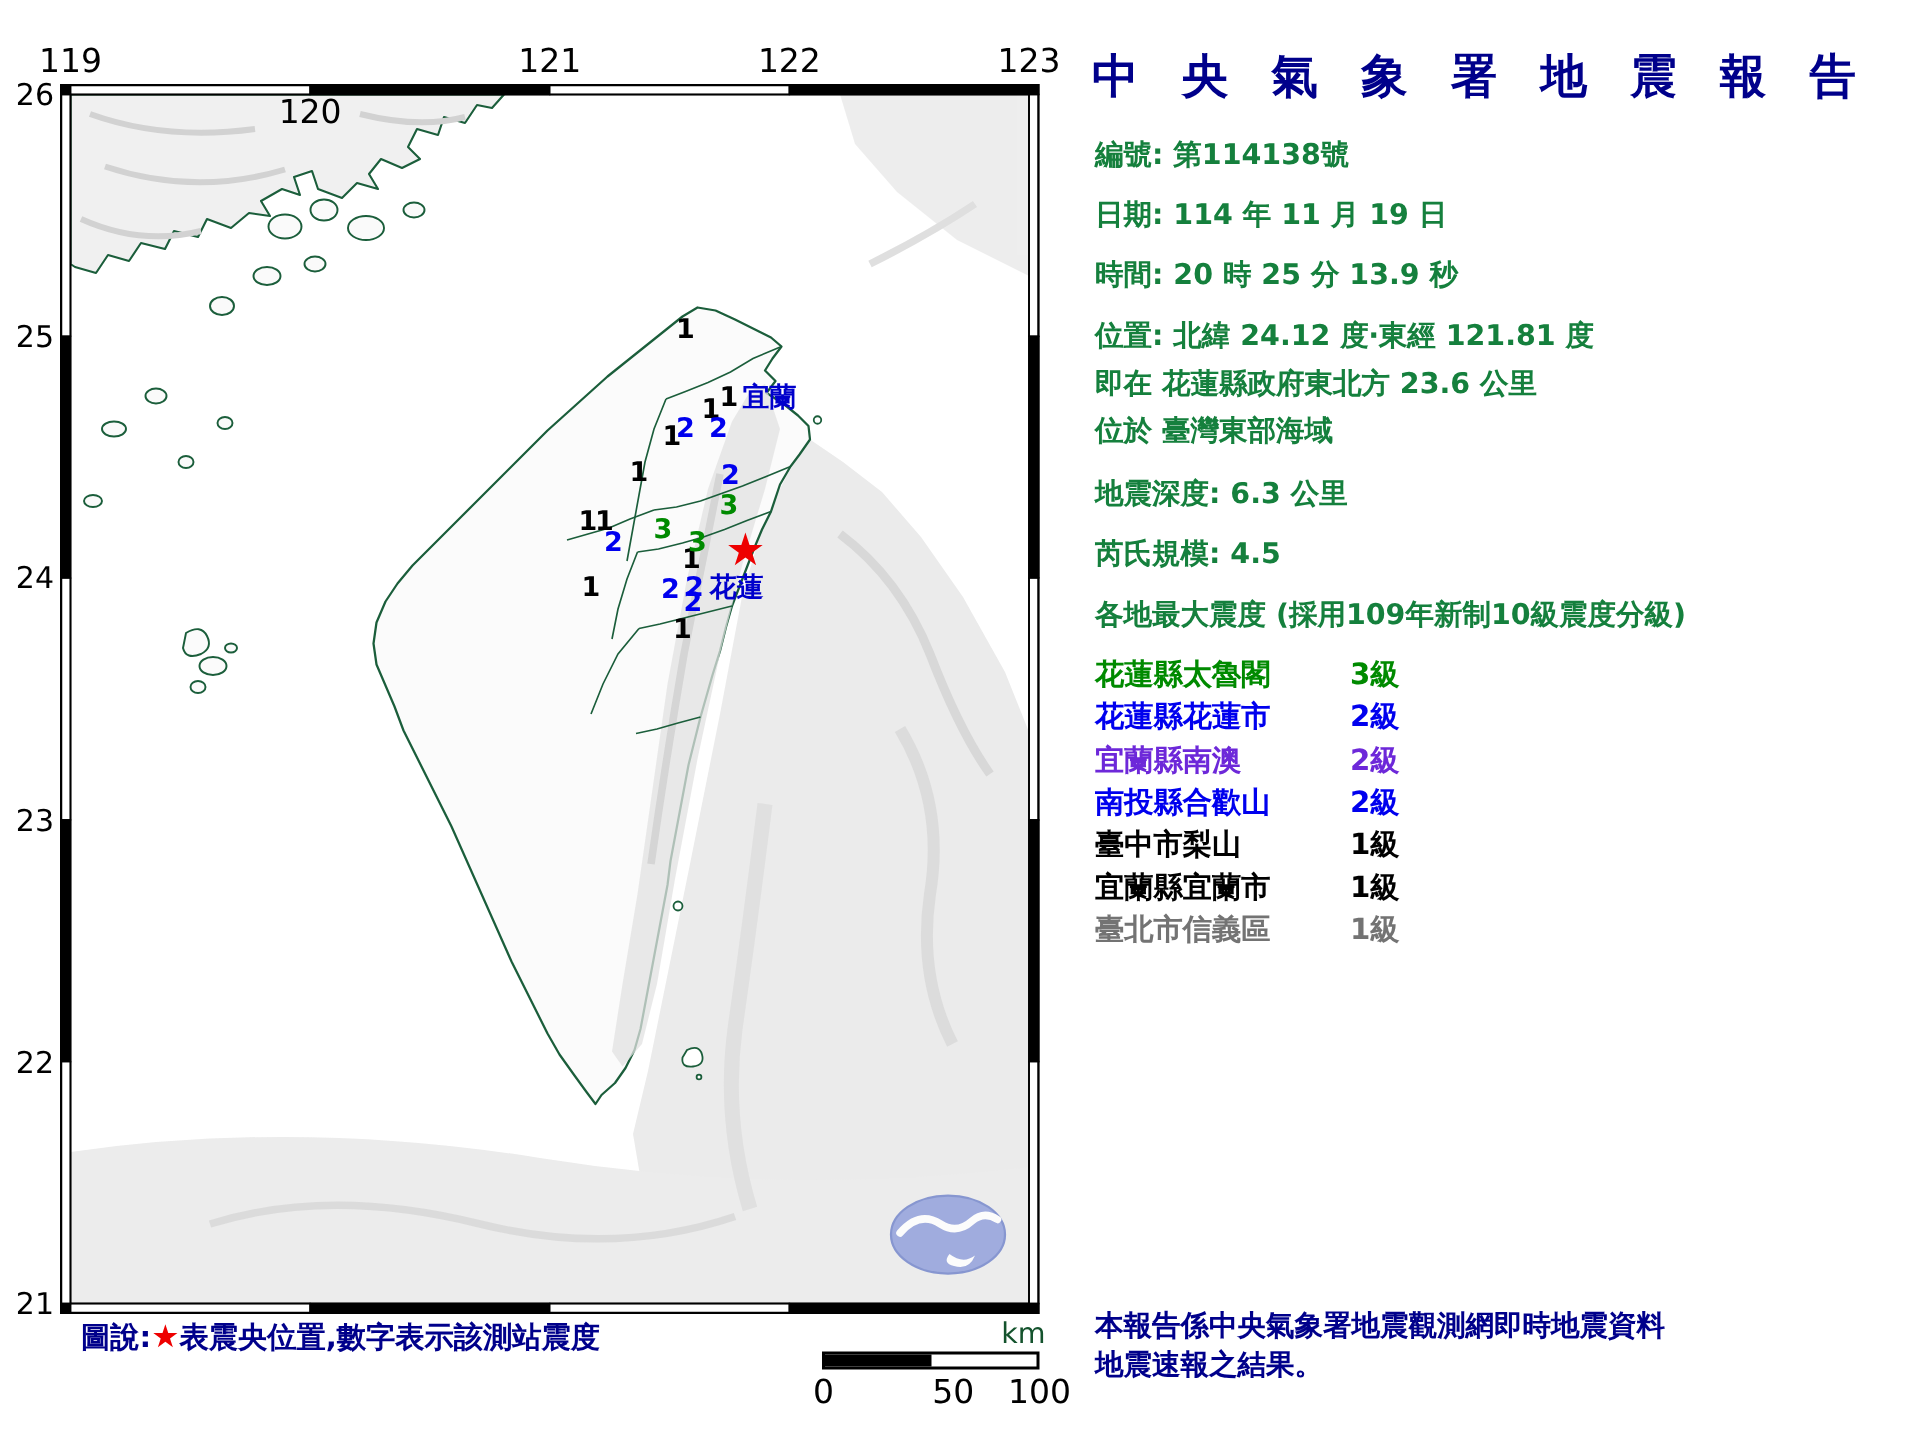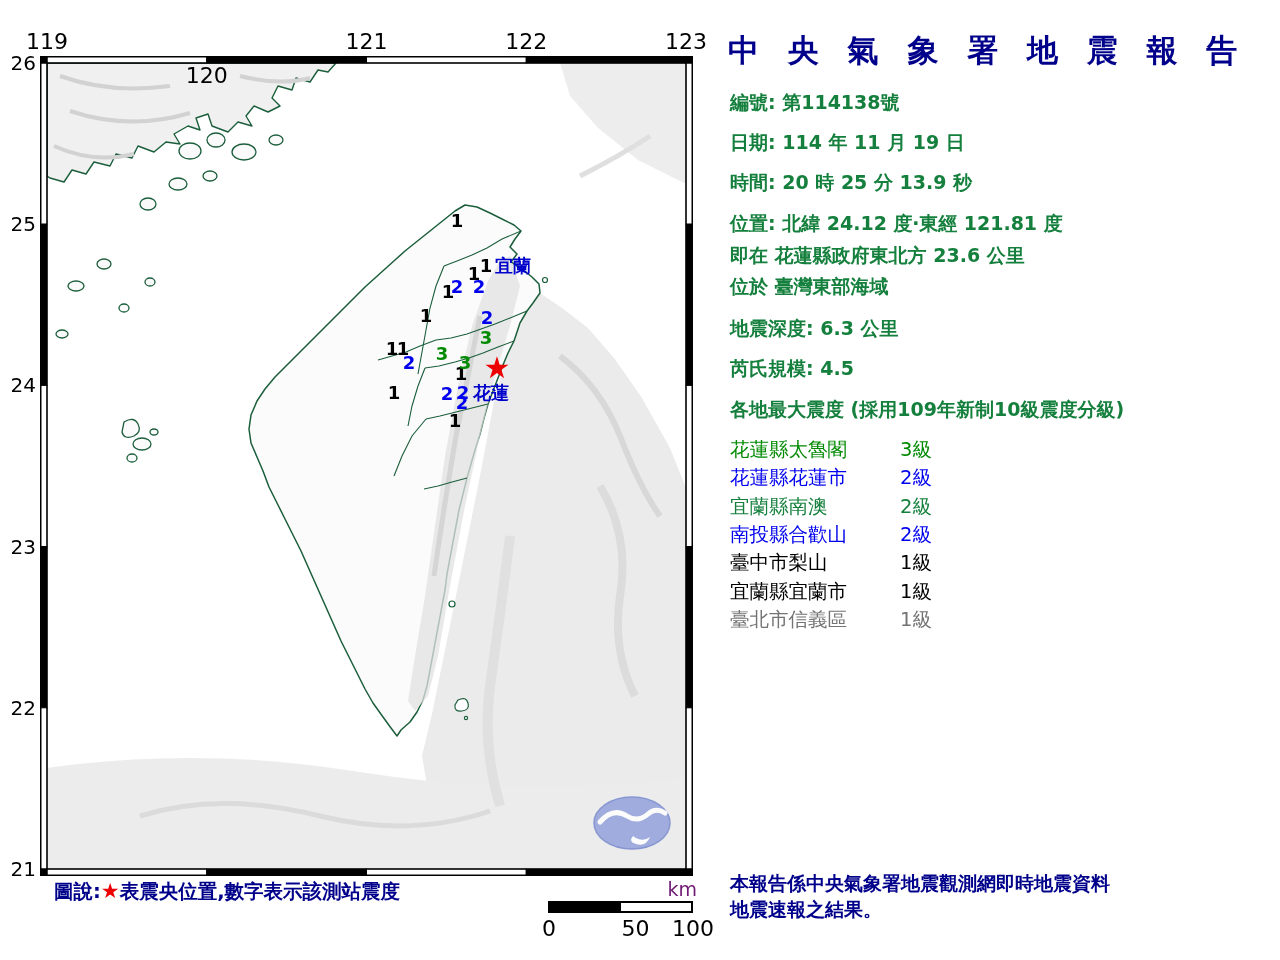--- a/index.html
+++ b/index.html
@@ -7,27 +7,27 @@
        font-family:"DejaVu Sans","Liberation Sans",sans-serif;}
   
   #map-wrap{position:absolute;left:40px;top:56px;width:653px;height:820px;}
   .xtick{position:absolute;top:-27px;transform:translateX(-50%);font-size:22px;color:#000;}
   .ytick{position:absolute;left:-36px;width:32px;text-align:right;transform:translateY(-50%);font-size:20px;color:#000;}
   
   #report{position:absolute;left:0;top:0;width:1280px;height:952px;pointer-events:none;}
   #report-title{position:absolute;left:728px;top:30px;font-size:31px;font-weight:700;
                 letter-spacing:9px;color:#00008B;white-space:nowrap;}
   .rline{position:absolute;left:730px;font-size:19px;font-weight:600;color:#15803d;white-space:nowrap;}
-  .station-row{position:absolute;left:730px;width:260px;font-size:19.5px;font-weight:400;white-space:nowrap;}
+  .station-row{position:absolute;left:730px;width:260px;font-size:19.5px;font-weight:700;white-space:nowrap;}
   .station-row .lv{position:absolute;left:170px;}
   .footer-line{position:absolute;left:730px;font-size:19px;font-weight:600;color:#00008B;white-space:nowrap;}
   
   #legend{position:absolute;left:54px;top:878px;font-size:19.5px;font-weight:600;color:#00008B;white-space:nowrap;}
   #legend .star{color:#EE0000;font-size:21px;font-weight:400;}
-  #km-label{position:absolute;left:655px;top:878px;width:42px;text-align:right;font-size:19px;color:#701a75;}
+  #km-label{position:absolute;left:655px;top:878px;width:42px;text-align:right;font-size:19px;color:#14532d;}
   #scalebar{position:absolute;left:548px;top:901px;width:145px;height:12px;border:2px solid #000;box-sizing:border-box;background:#fff;}
   #scalebar .half{position:absolute;left:0;top:0;width:50%;height:100%;background:#000;}
   .sb-tick{position:absolute;top:916px;transform:translateX(-50%);font-size:22px;color:#000;}
 </style>
 </head>
 <body>
 
 <div id="map-wrap">
   <svg id="map-svg" width="653" height="820" viewBox="0 0 653 820" xmlns="http://www.w3.org/2000/svg">
 
@@ -183,21 +183,21 @@
       <div class="rline" style="top: 211px;">位置: 北緯 24.12 度‧東經 121.81 度</div>
       <div class="rline" style="top: 243px;">即在 花蓮縣政府東北方 23.6 公里</div>
       <div class="rline" style="top: 274px;">位於 臺灣東部海域</div>
       <div class="rline" style="top: 316px;">地震深度: 6.3 公里</div>
       <div class="rline" style="top: 356px;">芮氏規模: 4.5</div>
       <div class="rline" style="top: 397px;">各地最大震度 (採用109年新制10級震度分級)</div>
     </div>
   <div id="station-list">
       <div class="station-row" style="top: 436px; color: rgb(0, 138, 0);"><span>花蓮縣太魯閣</span><span class="lv">3級</span></div>
       <div class="station-row" style="top: 464.3px; color: rgb(0, 0, 238);"><span>花蓮縣花蓮市</span><span class="lv">2級</span></div>
-      <div class="station-row" style="top: 492.6px; color: #15803d;"><span>宜蘭縣南澳</span><span class="lv">2級</span></div>
+      <div class="station-row" style="top: 492.6px; color: #6d28d9;"><span>宜蘭縣南澳</span><span class="lv">2級</span></div>
       <div class="station-row" style="top: 520.9px; color: rgb(0, 0, 238);"><span>南投縣合歡山</span><span class="lv">2級</span></div>
       <div class="station-row" style="top: 549.2px; color: rgb(0, 0, 0);"><span>臺中市梨山</span><span class="lv">1級</span></div>
       <div class="station-row" style="top: 577.5px; color: rgb(0, 0, 0);"><span>宜蘭縣宜蘭市</span><span class="lv">1級</span></div>
       <div class="station-row" style="top: 605.8px; color: #737373;"><span>臺北市信義區</span><span class="lv">1級</span></div>
     </div>
   <div id="report-footer">
       <div class="footer-line" style="top: 871px;">本報告係中央氣象署地震觀測網即時地震資料</div>
       <div class="footer-line" style="top: 897px;">地震速報之結果。</div>
     </div>
 </div>

